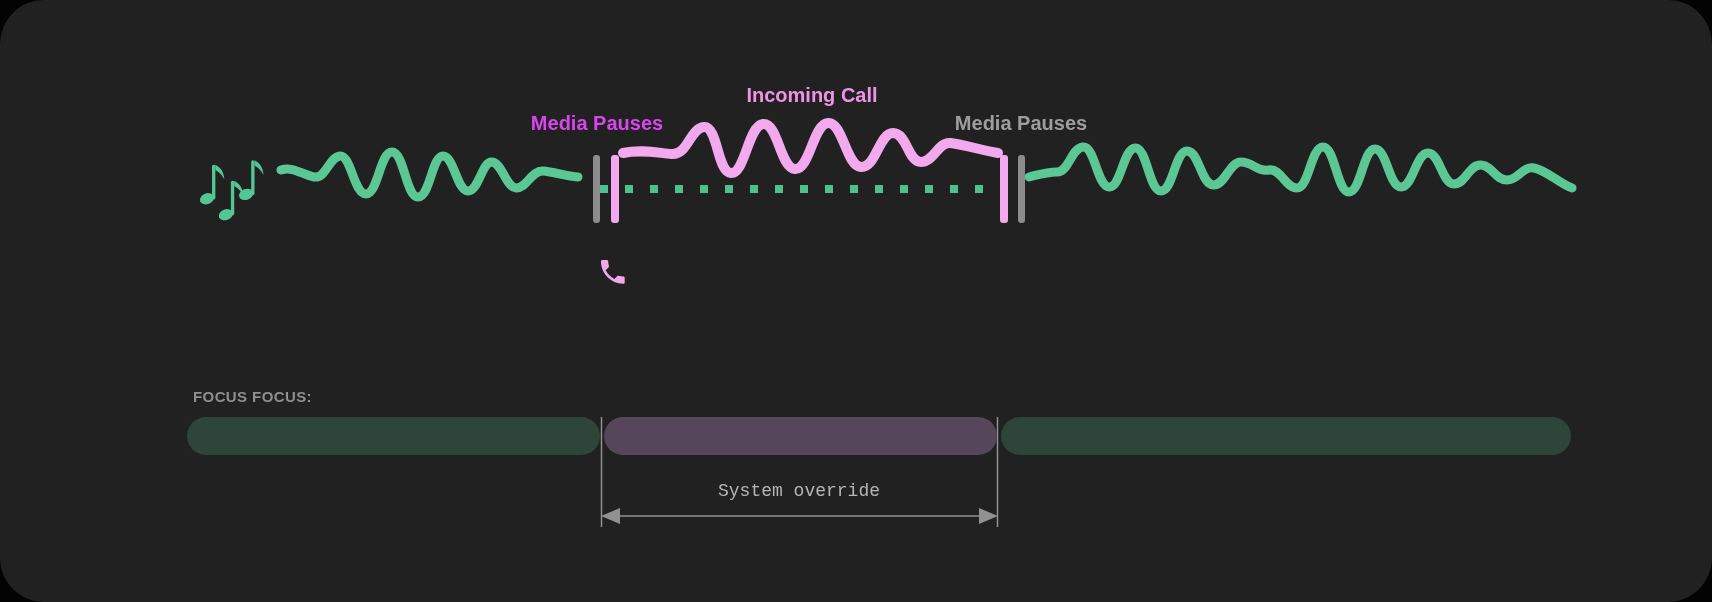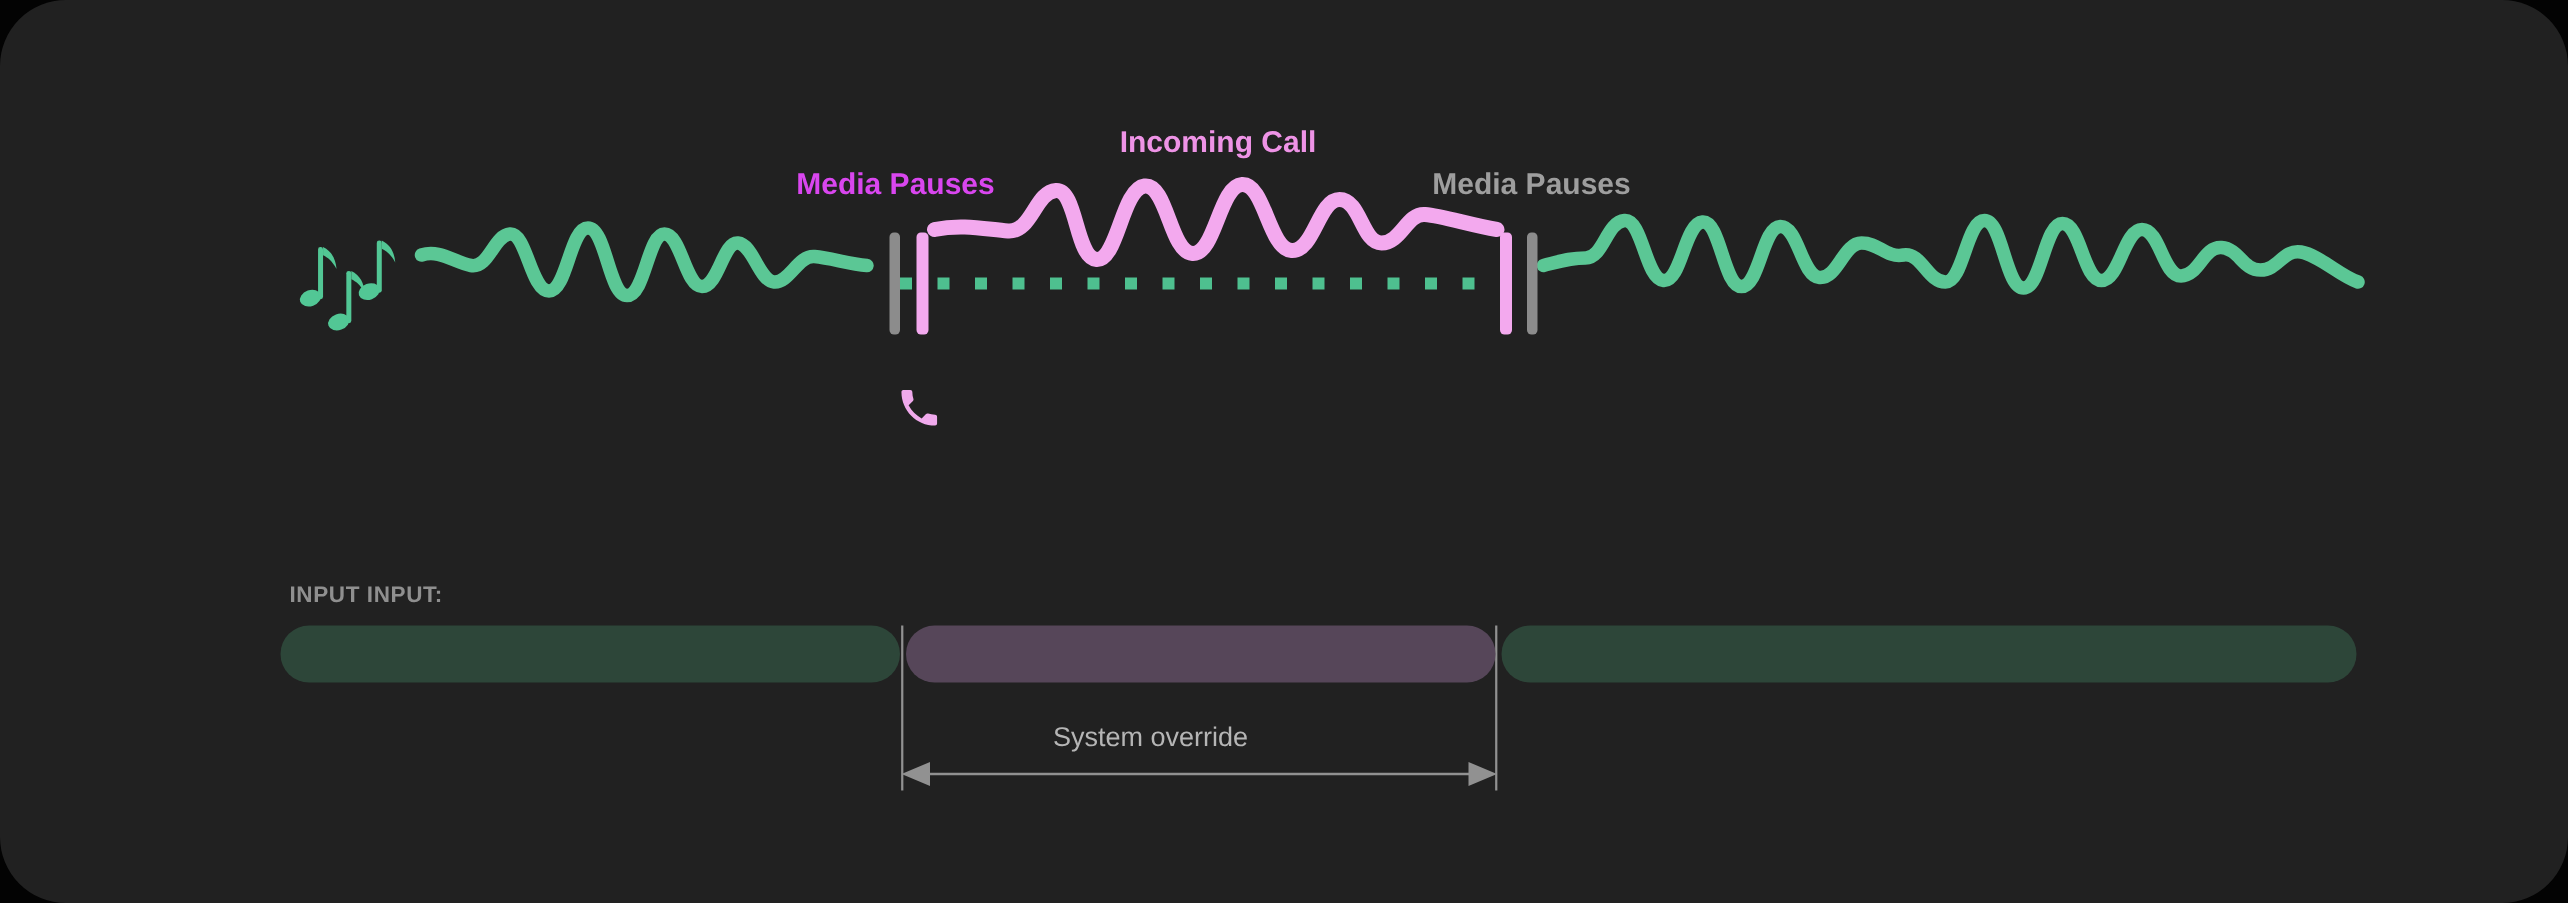--- a/index.html
+++ b/index.html
@@ -32,23 +32,24 @@
     position: absolute; top: 417px; height: 38px;
     border-radius: 19px;
   }
   .focus-bar-media { background: #2d4639; }
   .focus-bar-call  { background: #564659; }
   .bar-media-before { left: 187px;  width: 413px; }
   .bar-call         { left: 604px;  width: 393px; }
   .bar-media-after  { left: 1001px; width: 570px; }
 
   .label-override {
-    position: absolute; left: 647px; top: 481px; width: 240px;
+    position: absolute; left: 679px; top: 481px; width: 240px;
     text-align: center; font-size: 18px; font-weight: 400; color: #b5b5b5;
     white-space: nowrap;
+    font-family: Liberation Mono, monospace;
   }
 </style>
 </head>
 <body>
 
 <div class="stage">
   <div class="card"></div>
 
   <svg class="diagram-svg" width="1712" height="602" viewBox="0 0 1712 602">
     <defs>
@@ -103,20 +104,20 @@
       <line x1="614" y1="516" x2="984" y2="516" stroke="#919191" stroke-width="1.6"></line>
       <path d="M601 516 L620 508 L620 524 Z" fill="#919191"></path>
       <path d="M998 516 L979 508 L979 524 Z" fill="#919191"></path>
     </g>
   </svg>
 
   <div class="label label-pauses">Media Pauses</div>
   <div class="label label-incoming">Incoming Call</div>
   <div class="label label-resumes">Media Pauses</div>
 
-  <div class="input-focus-heading">INPUT INPUT:</div>
+  <div class="input-focus-heading">FOCUS FOCUS:</div>
 
   <div class="focus-bar focus-bar-media bar-media-before"></div>
   <div class="focus-bar focus-bar-call bar-call"></div>
   <div class="focus-bar focus-bar-media bar-media-after"></div>
 
   <div class="label-override">System override</div>
 </div>
 
 </body></html>

